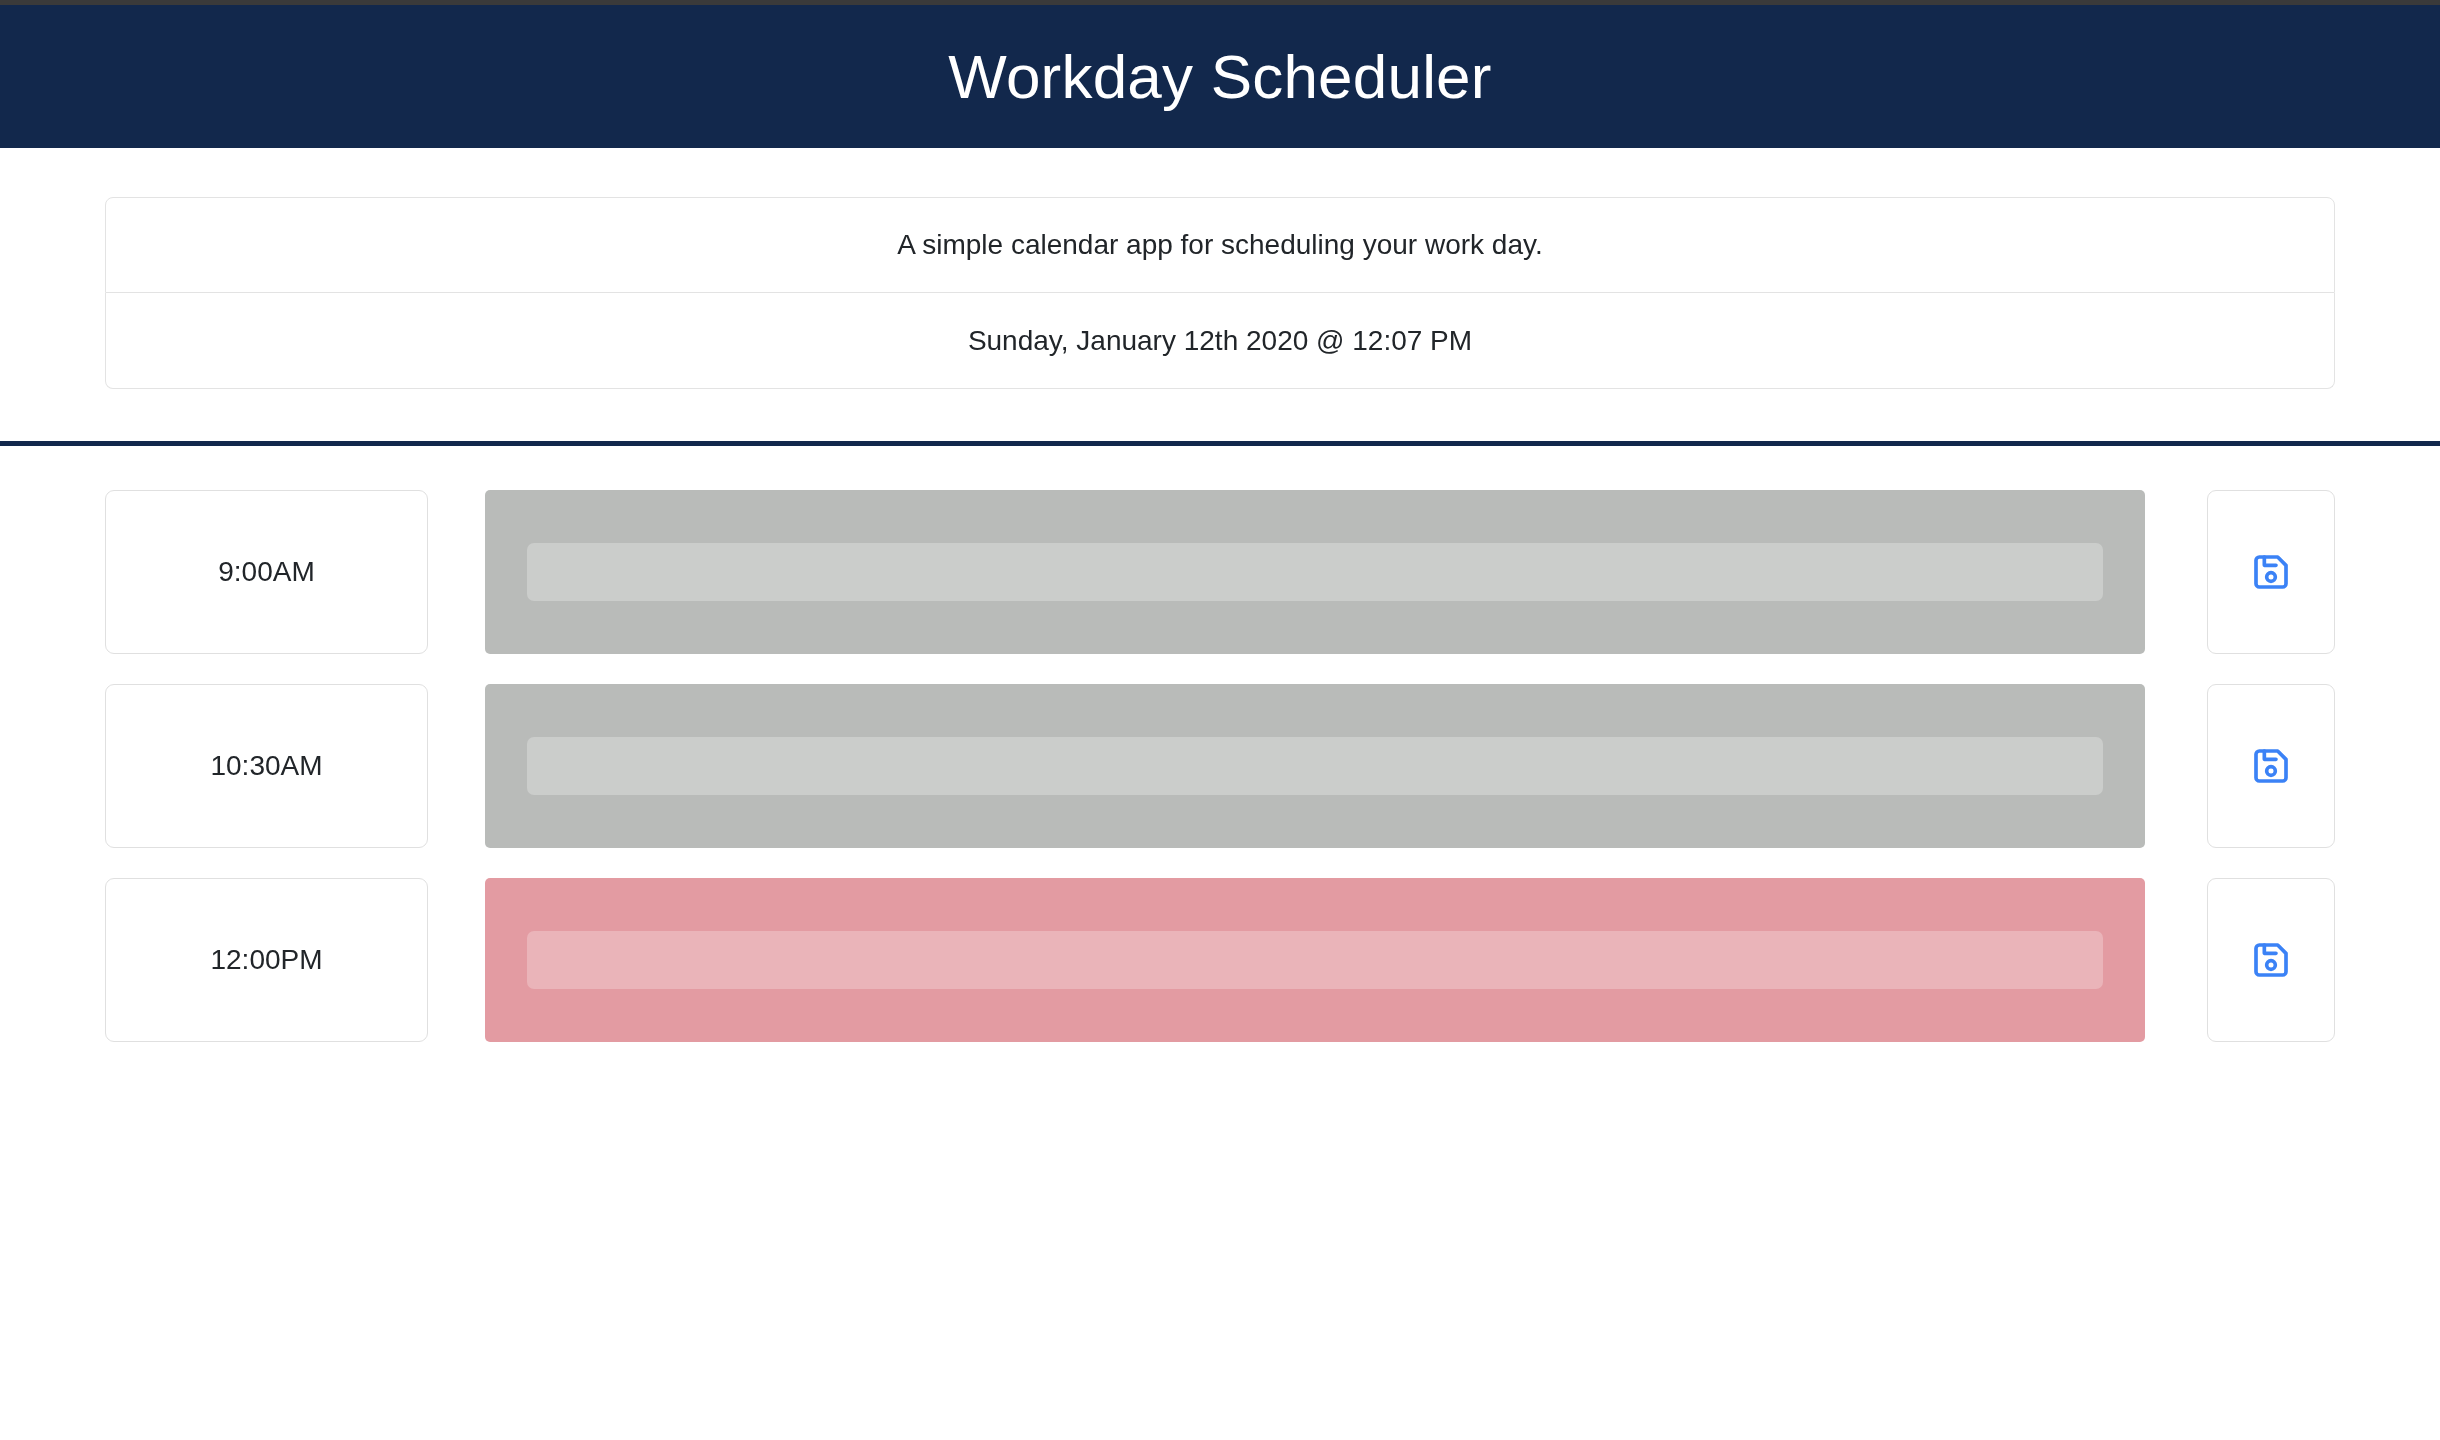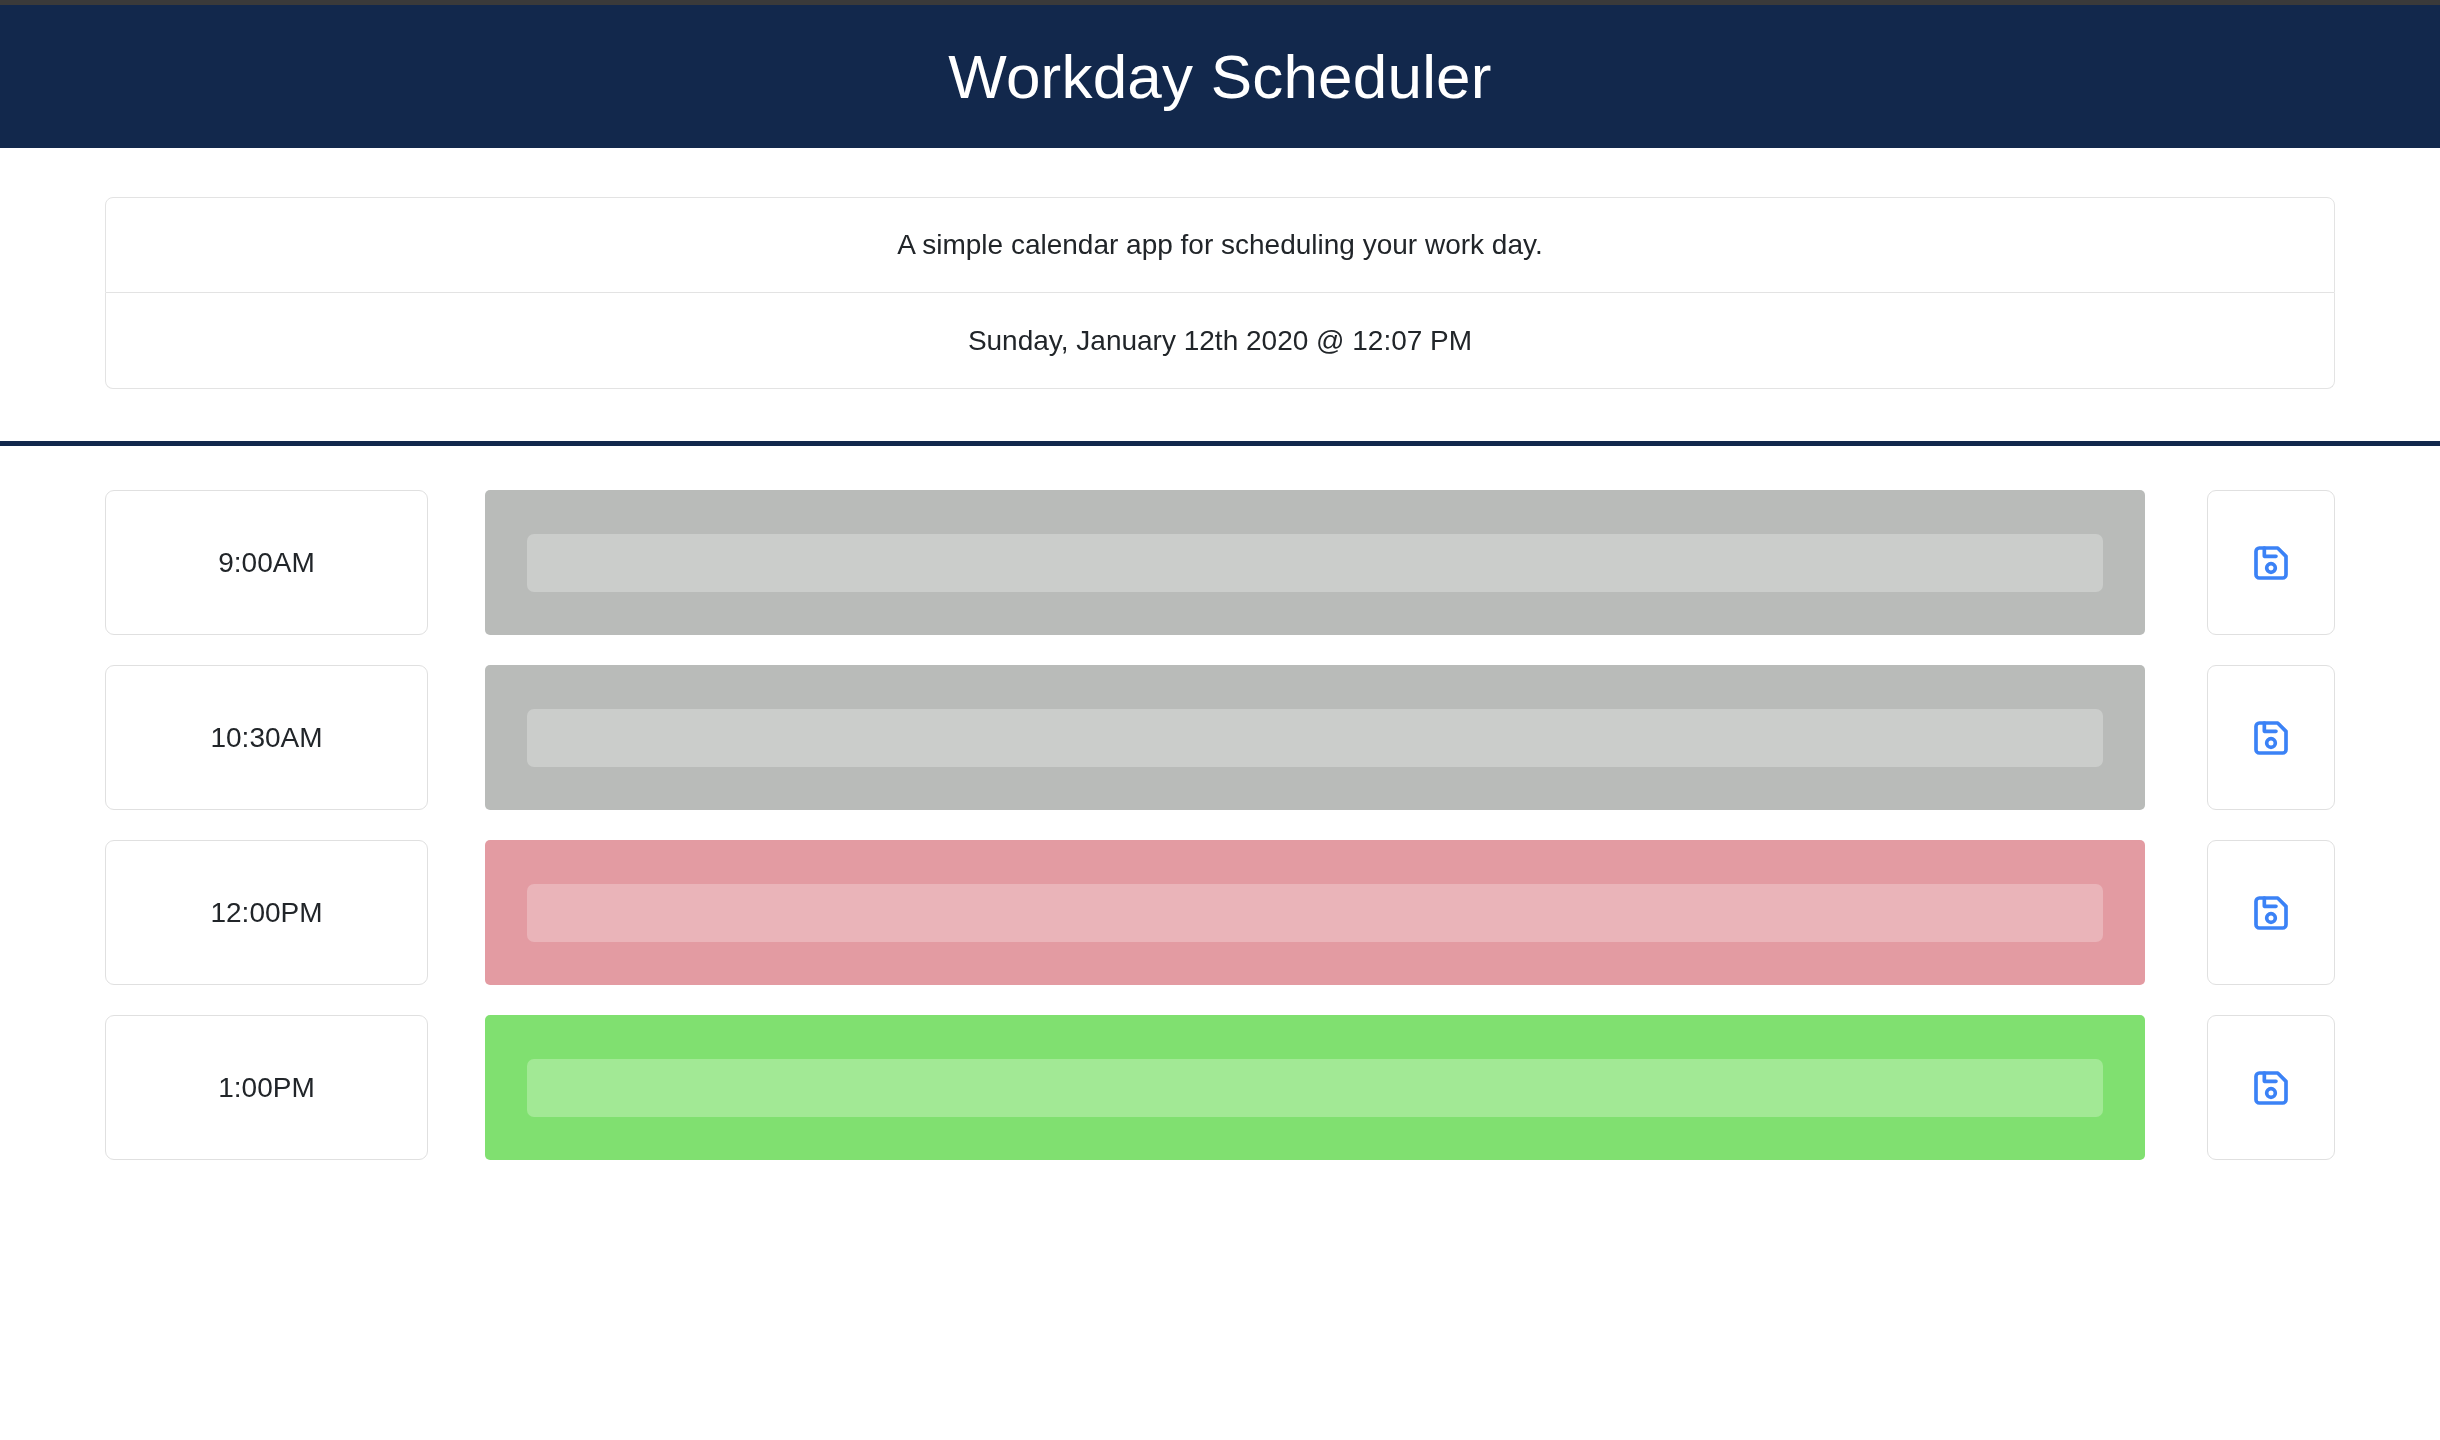--- a/index.html
+++ b/index.html
@@ -70,21 +70,21 @@
     background: #12284c;
   }
 
   
   #schedule {
     padding: 0 105px;
   }
   .timeblock {
     display: flex;
     align-items: stretch;
-    height: 145px;
+    height: 164px;
     margin-top: 30px;
   }
   .timeblock:first-child { margin-top: 44px; }
 
   .hour {
     width: 323px;
     flex: 0 0 323px;
     border: 1px solid #e0e0e0;
     border-radius: 9px;
     background: #ffffff;
@@ -195,28 +195,13 @@
       <div class="saveBtn">
         <span>
           <svg width="40" height="40" viewBox="0 0 24 24" fill="none" stroke="#3b82f6" stroke-width="2.2" stroke-linecap="round" stroke-linejoin="round">
             <path d="M19 21H5a2 2 0 0 1-2-2V5a2 2 0 0 1 2-2h11l5 5v11a2 2 0 0 1-2 2z"></path>
             <path d="M8 3v5h7"></path>
             <circle cx="12" cy="15" r="2.6"></circle>
           </svg>
         </span>
       </div>
     </div>
-    <div class="timeblock">
-      <div class="hour">1:00PM</div>
-      <div class="slotwrap future">
-        <div class="slotinner"></div>
-      </div>
-      <div class="saveBtn">
-        <span>
-          <svg width="40" height="40" viewBox="0 0 24 24" fill="none" stroke="#3b82f6" stroke-width="2.2" stroke-linecap="round" stroke-linejoin="round">
-            <path d="M19 21H5a2 2 0 0 1-2-2V5a2 2 0 0 1 2-2h11l5 5v11a2 2 0 0 1-2 2z"></path>
-            <path d="M8 3v5h7"></path>
-            <circle cx="12" cy="15" r="2.6"></circle>
-          </svg>
-        </span>
-      </div>
-    </div>
   </main>
 
 </body></html>

